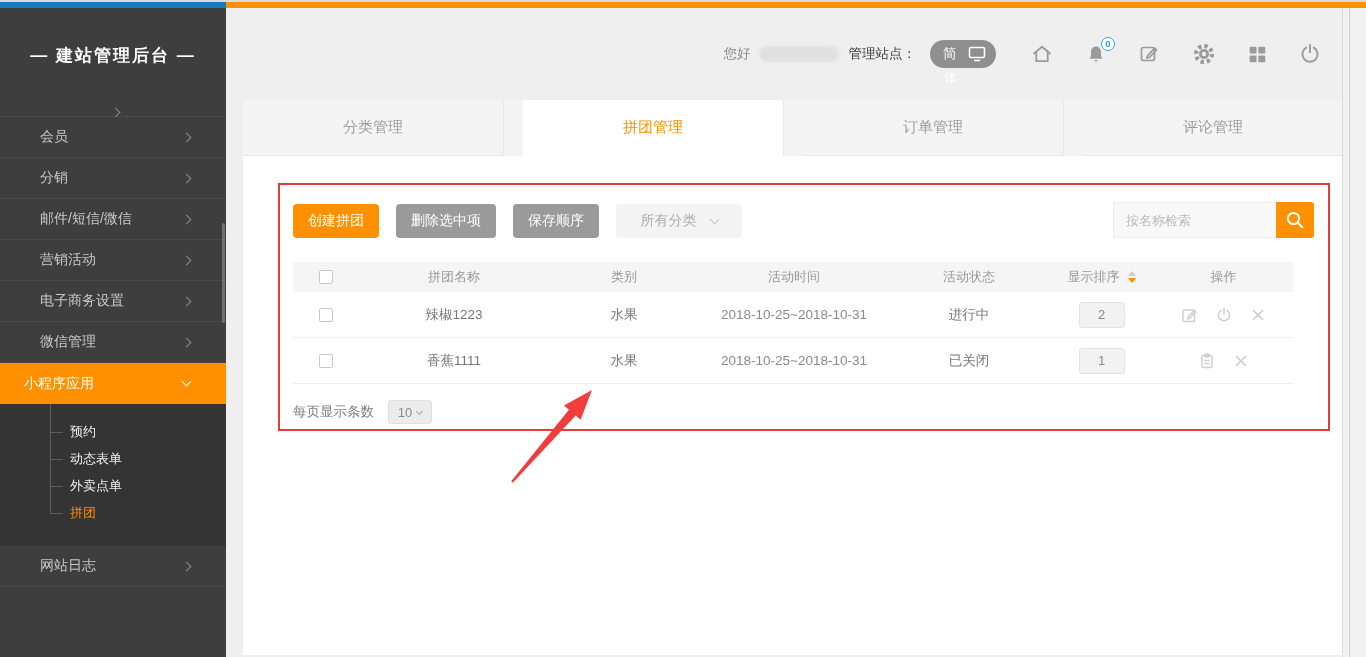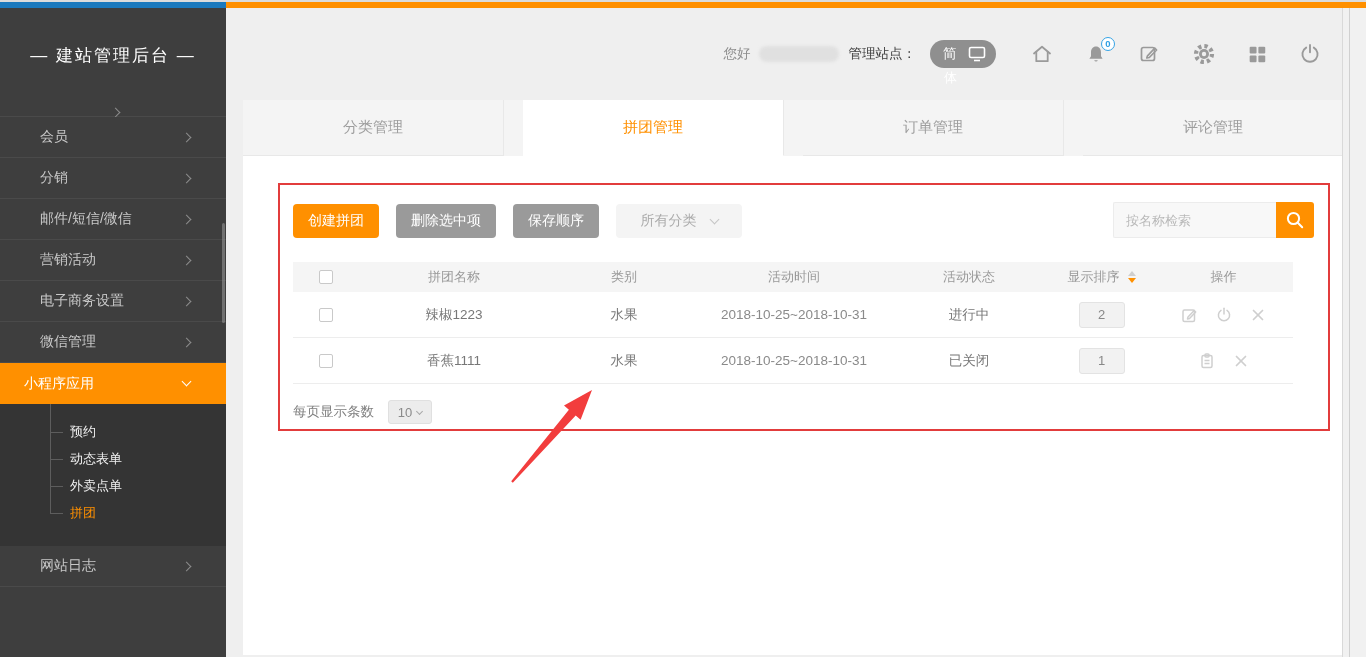--- a/index.html
+++ b/index.html
@@ -10,21 +10,21 @@
     font-family: "Liberation Sans", "DejaVu Sans", sans-serif;
     overflow: hidden;
   }
   
   .top-line { position:absolute; top:0; left:0; right:0; height:2px; background:#dcdcdc; }
   .strip-blue { position:absolute; top:2px; left:0; width:226px; height:6px; background:#1b79bd; }
   .strip-orange { position:absolute; top:2px; left:226px; right:0; height:6px; background:#ff9000; }
 
   
   .sidebar { position:absolute; top:8px; left:0; width:226px; height:649px; background:#3e3e3e; overflow:hidden; }
-  .side-title { color:#ffffff; font-size:17px; font-weight:normal; text-align:center; padding-top:36px; letter-spacing:2px; }
+  .side-title { color:#ffffff; font-size:17px; font-weight:bold; text-align:center; padding-top:36px; letter-spacing:2px; }
   .menu { margin-top:28px; }
   .menu-item {
     height:41px; display:flex; align-items:center; justify-content:space-between;
     padding:0 36px 0 40px; color:#c8c8c8; font-size:14px;
     border-bottom:1px solid #4a4a4a; cursor:pointer;
   }
   .menu-clip { height:22px; overflow:hidden; }
   .menu-clip .menu-item { margin-top:-19px;flex-direction:column; }
   .menu-item.active { background:#ff9000; color:#ffffff; border-bottom:none;padding-left:24px; }
   .chev { display:inline-block; width:7px; height:7px; border-top:1.6px solid #8d8d8d; border-right:1.6px solid #8d8d8d; transform:rotate(45deg); }

